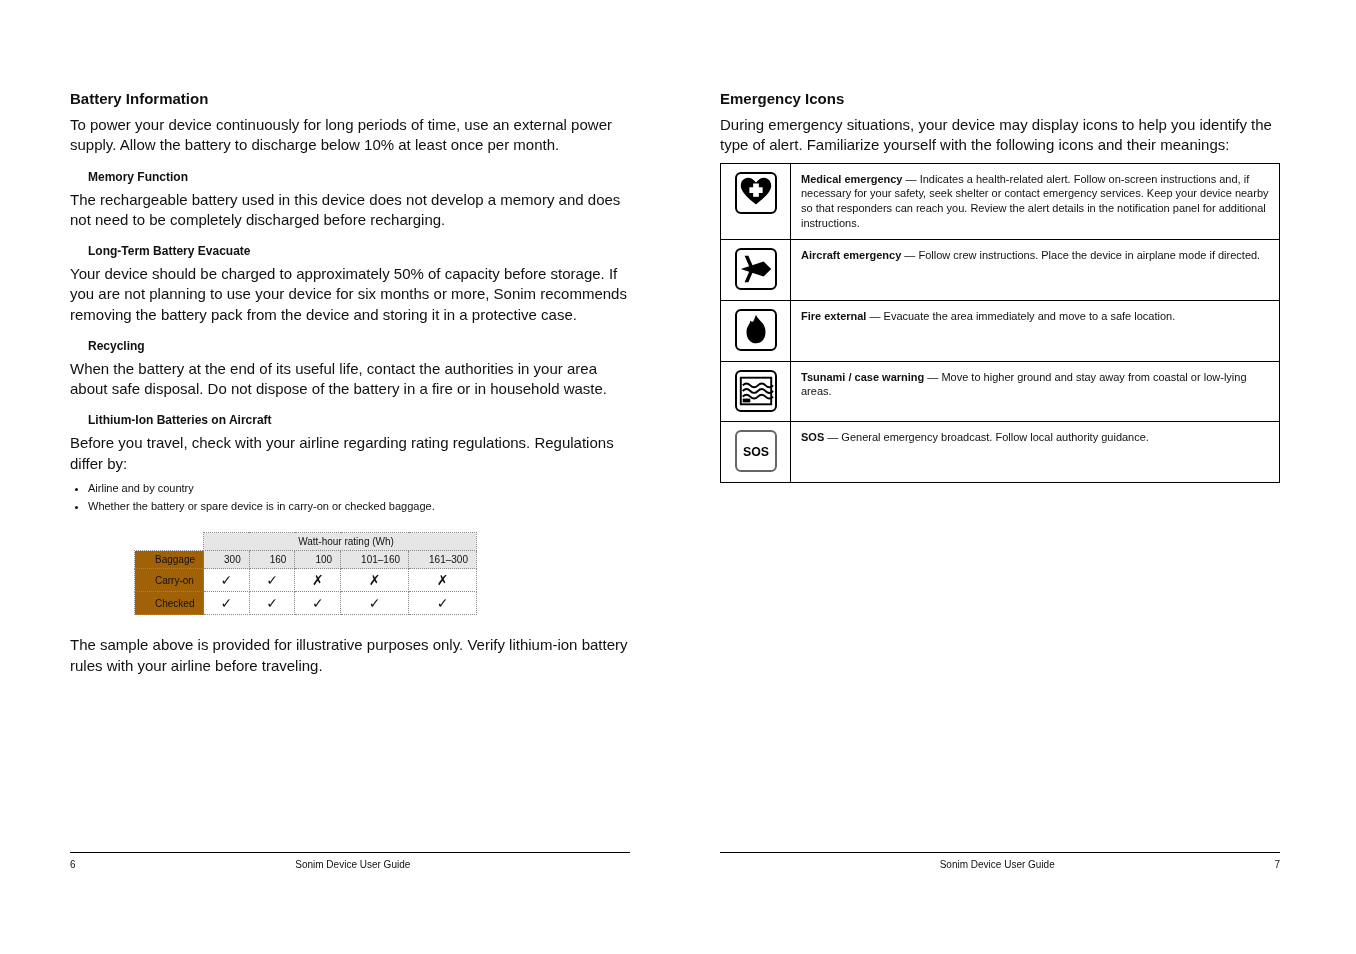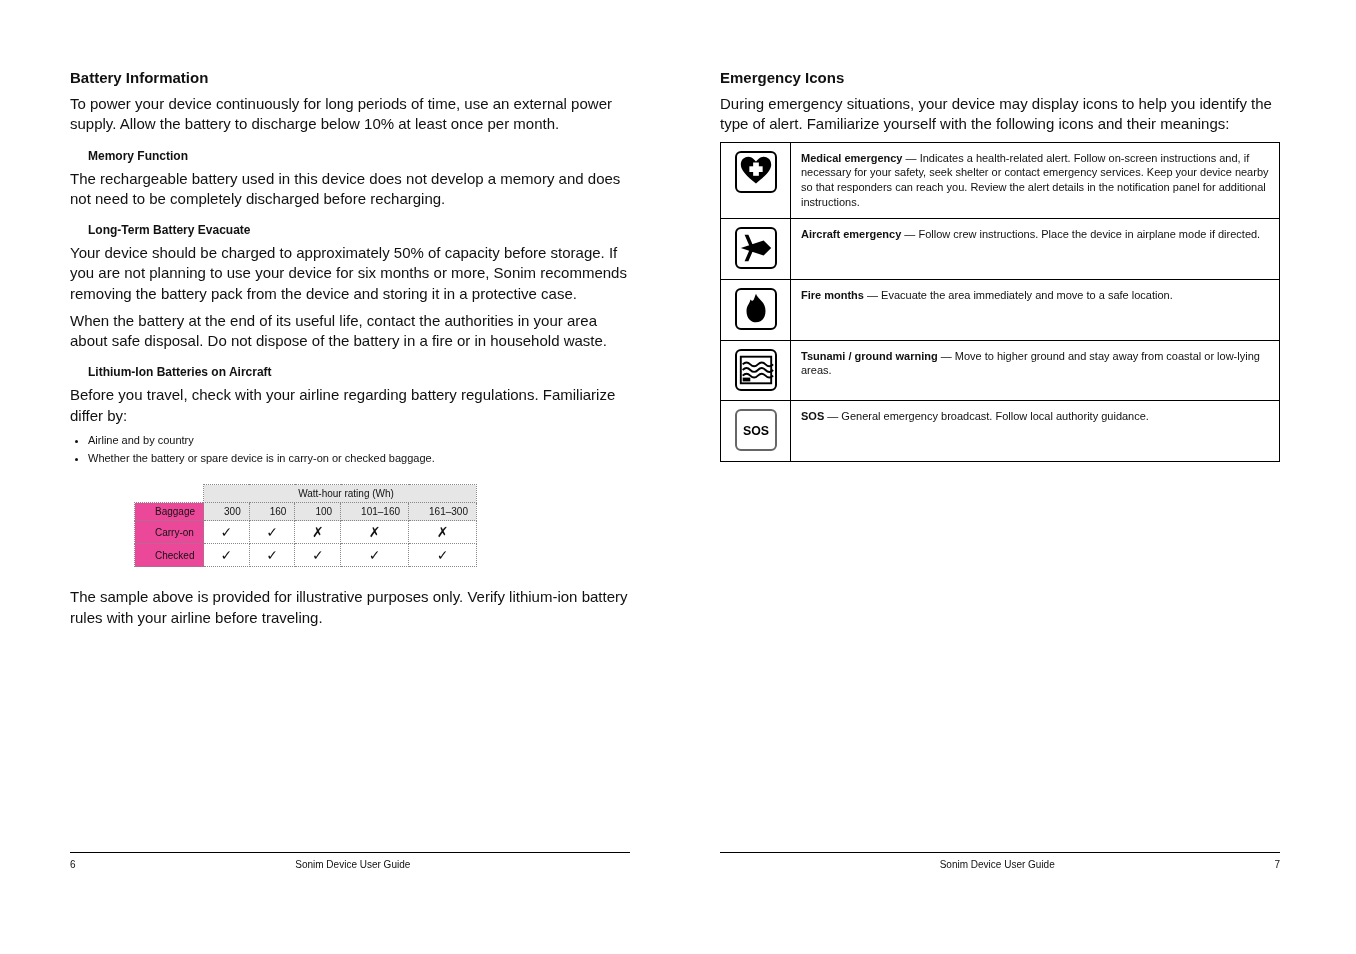--- a/index.html
+++ b/index.html
@@ -1,31 +1,31 @@
 <!DOCTYPE html>
 <html><head>
 <meta charset="utf-8">
 <style>
   * { box-sizing: border-box; }
   html, body { margin: 0; padding: 0; background: #fff; font-family: Arial, Helvetica, sans-serif; color: #111; }
   .page { position: relative; width: 1356px; height: 954px; margin: 0 auto; }
-  .col { position: absolute; top: 43px; width: 560px; }
+  .col { position: absolute; top: 64px; width: 560px; }
   .col.left  { left: 70px; }
   .col.right { left: 720px; }
   h1 { font-size: 15px; font-weight: 700; margin: 26px 0 8px 0; }
   h2 { font-size: 12px; font-weight: 700; margin: 14px 0 6px 0; padding-left: 18px; }
   p  { font-size: 15px; line-height: 1.35; margin: 0 0 7px 0; }
   ul { margin: 4px 0 19px 18px; padding: 0; }
   li { font-size: 11px; line-height: 1.35; margin-bottom: 3px; }
 
   
   table.battery { border-collapse: collapse; margin: 6px 0 0 64px; font-size: 10px; }
   table.battery th, table.battery td { border: 1px dotted #888; padding: 3px 8px; text-align: center; vertical-align: middle; }
   table.battery th { background: #e6e6e6; font-weight: 400; padding-left: 20px; }
-  table.battery th.side { background: #ec4899; text-align: left; }
+  table.battery th.side { background: #a16207; text-align: left; }
   table.battery .corner0 { border: none; background: #fff; }
   table.battery .plane-hdr { background: #e6e6e6; }
   .tick { font-family: "Segoe UI Symbol", "Apple Symbols", sans-serif; font-size: 14px; }
 
   
   table.emerg { border-collapse: collapse; width: 100%; margin-top: 4px; }
   table.emerg td { border: 1px solid #000; padding: 8px 10px; vertical-align: top; font-size: 11px; line-height: 1.35; }
   table.emerg td.iconcell { width: 70px; text-align: center; vertical-align: top; }
   .sq { display: inline-block; width: 42px; height: 42px; border: 2px solid #000; border-radius: 6px; position: relative; }
   .sq svg { width: 100%; height: 100%; }
@@ -45,24 +45,25 @@
   <div class="col left">
     <h1>Battery Information</h1>
     <p>To power your device continuously for long periods of time, use an external power supply. Allow the battery to discharge below 10% at least once per month.</p>
 
     <h2>Memory Function</h2>
     <p>The rechargeable battery used in this device does not develop a memory and does not need to be completely discharged before recharging.</p>
 
     <h2>Long-Term Battery Evacuate</h2>
     <p>Your device should be charged to approximately 50% of capacity before storage. If you are not planning to use your device for six months or more, Sonim recommends removing the battery pack from the device and storing it in a protective case.</p>
 
+    <h2>Recycling</h2>
     <p>When the battery at the end of its useful life, contact the authorities in your area about safe disposal. Do not dispose of the battery in a fire or in household waste.</p>
 
     <h2>Lithium-Ion Batteries on Aircraft</h2>
-    <p>Before you travel, check with your airline regarding battery regulations. Familiarize differ by:</p>
+    <p>Before you travel, check with your airline regarding rating regulations. Regulations differ by:</p>
     <ul>
       <li>Airline and by country</li>
       <li>Whether the battery or spare device is in carry-on or checked baggage.</li>
     </ul>
 
     <table class="battery">
       <tbody>
           <tr>
         <th class="corner0"></th>
         <th class="plane-hdr" colspan="5">Watt-hour rating (Wh)</th>
@@ -136,39 +137,39 @@
 
       <tr>
         <td class="iconcell">
           <span class="sq">
             <svg viewBox="0 0 40 40">
                   <path d="M20 4 C22 10 30 12 30 22 C30 30 25 34 20 34 C15 34 10 30 10 22 C10 16 14 14 14 10 C18 14 18 8 20 4 Z" fill="#000"></path>
                 </svg>
           </span>
         </td>
         <td>
-          <span class="label">Fire months</span> —
+          <span class="label">Fire external</span> —
           <span>Evacuate the area immediately and move to a safe location.</span>
         </td>
       </tr>
 
       <tr>
         <td class="iconcell">
           <span class="sq">
             <svg viewBox="0 0 40 40">
               <rect x="4" y="6" width="32" height="28" fill="none" stroke="#000" stroke-width="2"></rect>
               <path d="M6 14 Q10 10 14 14 T22 14 T30 14 T38 14" fill="none" stroke="#000" stroke-width="2"></path>
               <path d="M6 20 Q10 16 14 20 T22 20 T30 20 T38 20" fill="none" stroke="#000" stroke-width="2"></path>
               <path d="M6 26 Q10 22 14 26 T22 26 T30 26 T38 26" fill="none" stroke="#000" stroke-width="2"></path>
               <rect x="6" y="28" width="8" height="4" fill="#000"></rect>
             </svg>
           </span>
         </td>
         <td>
-          <span class="label">Tsunami / ground warning</span> —
+          <span class="label">Tsunami / case warning</span> —
           <span>Move to higher ground and stay away from coastal or low-lying areas.</span>
         </td>
       </tr>
 
       <tr>
         <td class="iconcell">
           <span class="sq" style="border-color:#666">
             <svg viewBox="0 0 40 40">
                   <text x="20" y="25" text-anchor="middle" font-family="Arial" font-size="13" font-weight="700" fill="#000">SOS</text>
                 </svg>

